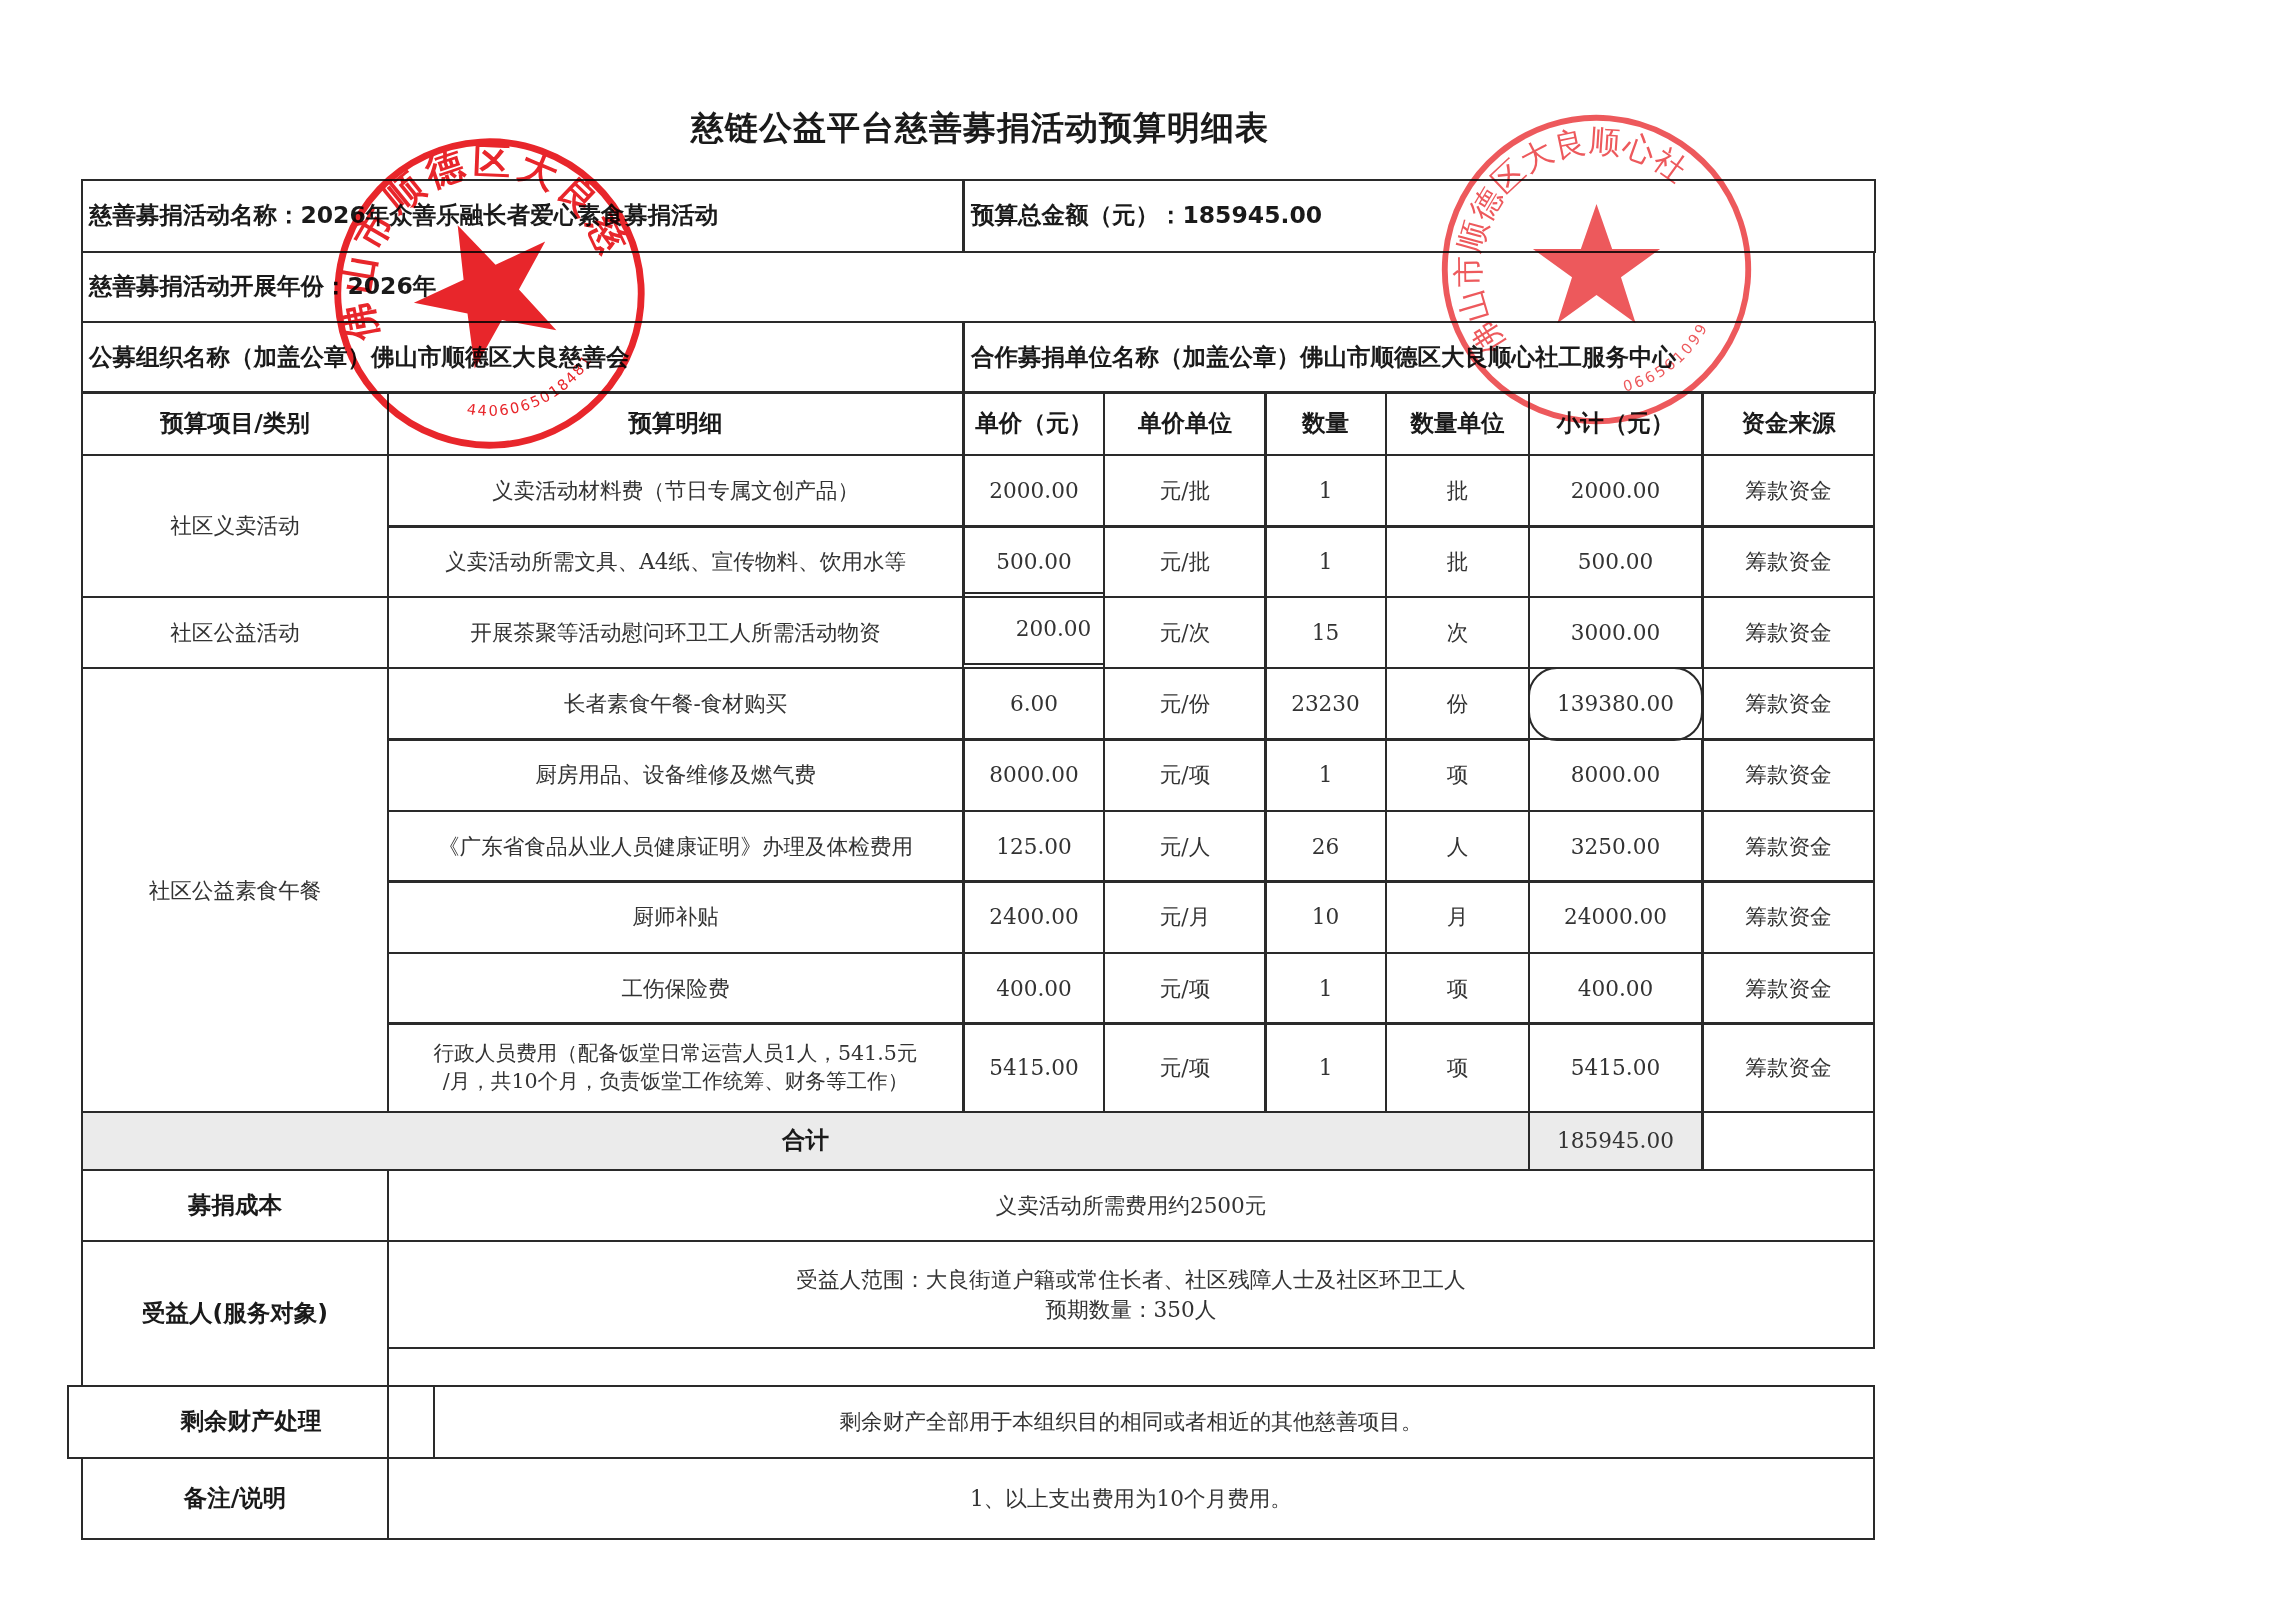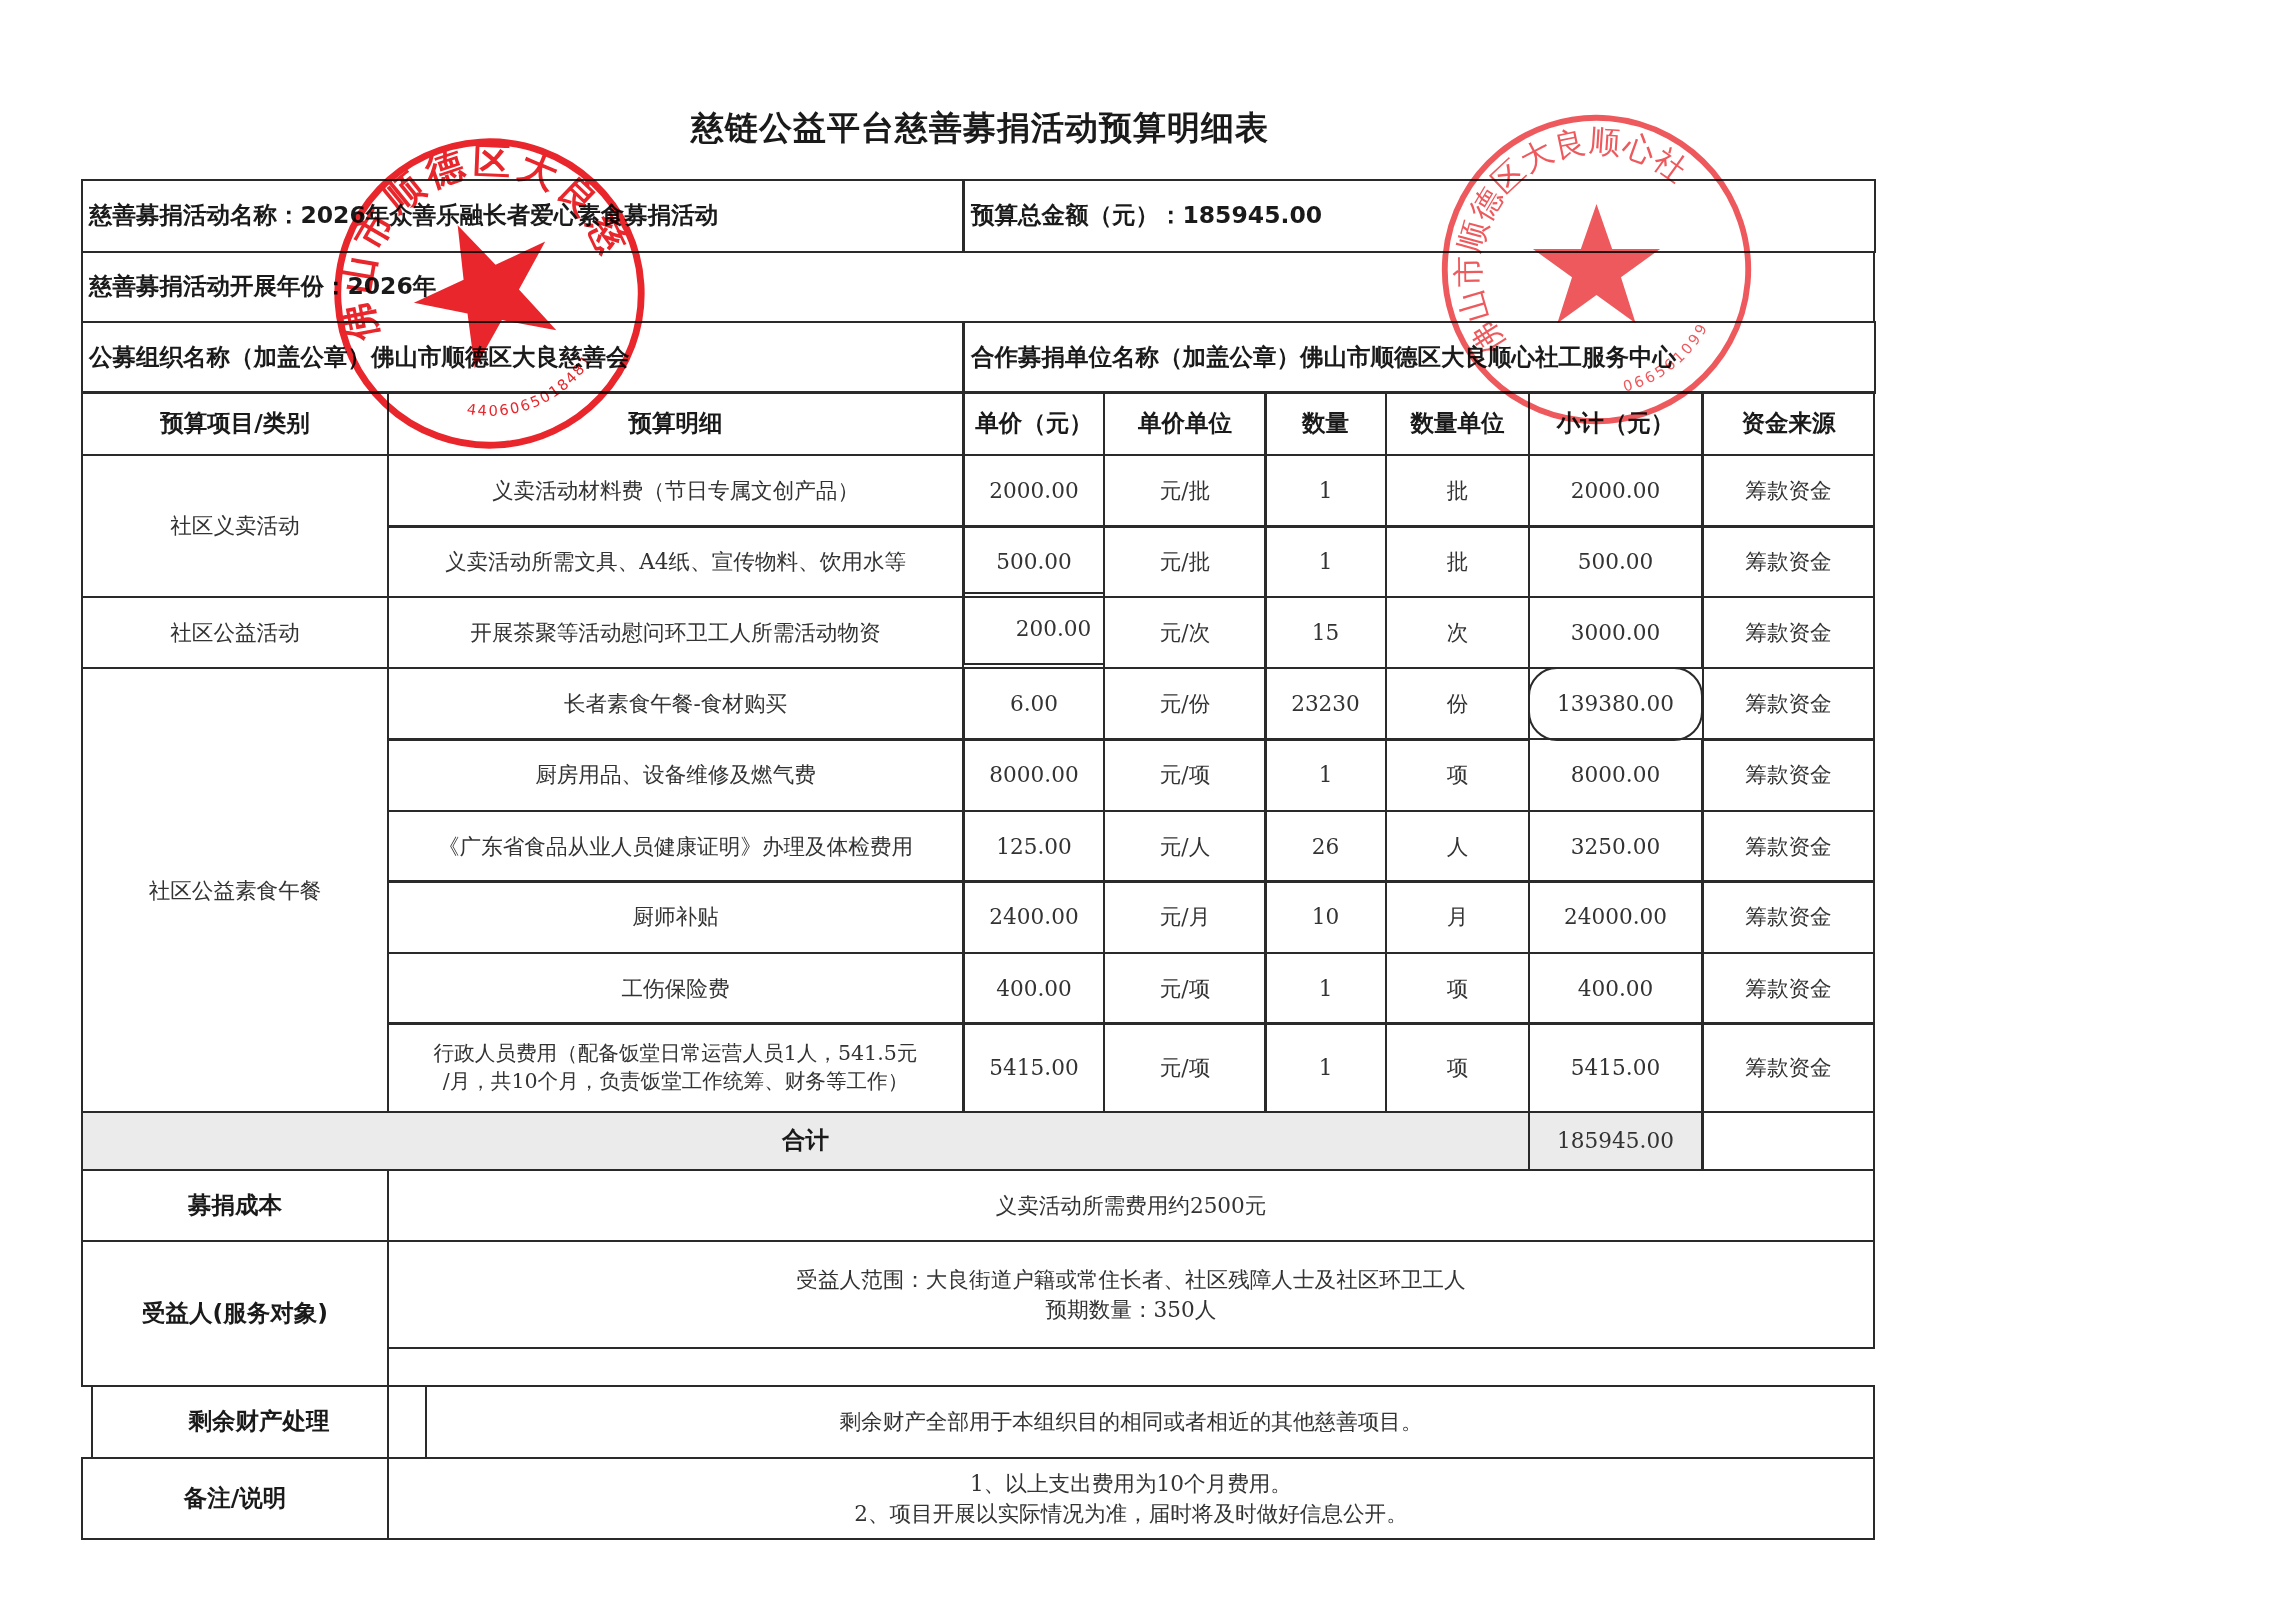--- a/index.html
+++ b/index.html
@@ -136,27 +136,26 @@
 
 <div class="cell head" style="left:81px;top:1169px;width:308px;height:73px;">募捐成本</div>
 <div class="cell" style="left:387px;top:1169px;width:1488px;height:73px;">义卖活动所需费用约2500元</div>
 
 <div class="cell head" style="left:81px;top:1240px;width:308px;height:147px;">受益人(服务对象)</div>
 <div class="cell multi" style="left:387px;top:1240px;width:1488px;height:109px;">
   <span>受益人范围：大良街道户籍或常住长者、社区残障人士及社区环卫工人</span>
   <span>预期数量：350人</span>
 </div>
 
-<div class="cell head" style="left:91px;top:1385px;width:336px;height:74px;">剩余财产处理</div>
+<div class="cell head" style="left:67px;top:1385px;width:368px;height:74px;">剩余财产处理</div>
 <div class="cell" style="left:387px;top:1385px;width:1488px;height:74px;">剩余财产全部用于本组织目的相同或者相近的其他慈善项目。</div>
 
 <div class="cell head" style="left:81px;top:1457px;width:308px;height:83px;">备注/说明</div>
 <div class="cell multi" style="left:387px;top:1457px;width:1488px;height:83px;">
   <span>1、以上支出费用为10个月费用。</span>
-  <span>2、项目开展以实际情况为准，届时将及时做好信息公开。</span>
 </div>
 
 <svg class="seal" style="left:328px;top:132px;" width="323" height="323" viewBox="0 0 330 330">
   <defs>
     <path id="arcL" d="M 165 165 m -122 0 a 122 122 0 1 1 244 0"></path>
     <path id="arcLb" d="M 165 165 m -125 0 a 125 125 0 0 0 250 0"></path>
   </defs>
   <g transform="rotate(-25 165 165)" fill="#e8262b" stroke="#e8262b">
     <circle cx="165" cy="165" r="155" fill="none" stroke-width="7"></circle>
     <polygon points="165,88 183,141 239,141 194,174 211,228 165,195 119,228 136,174 91,141 147,141" stroke="none"></polygon>

